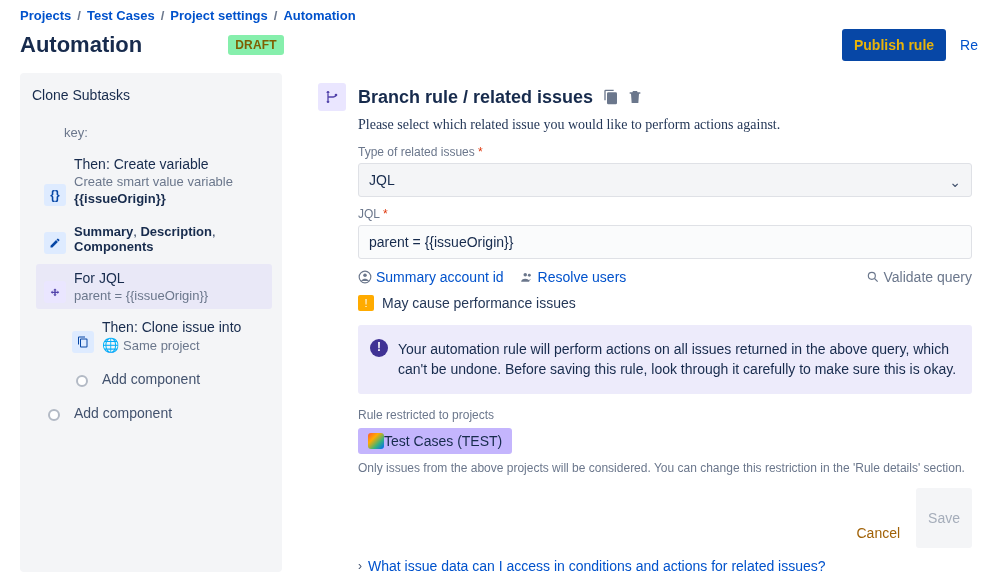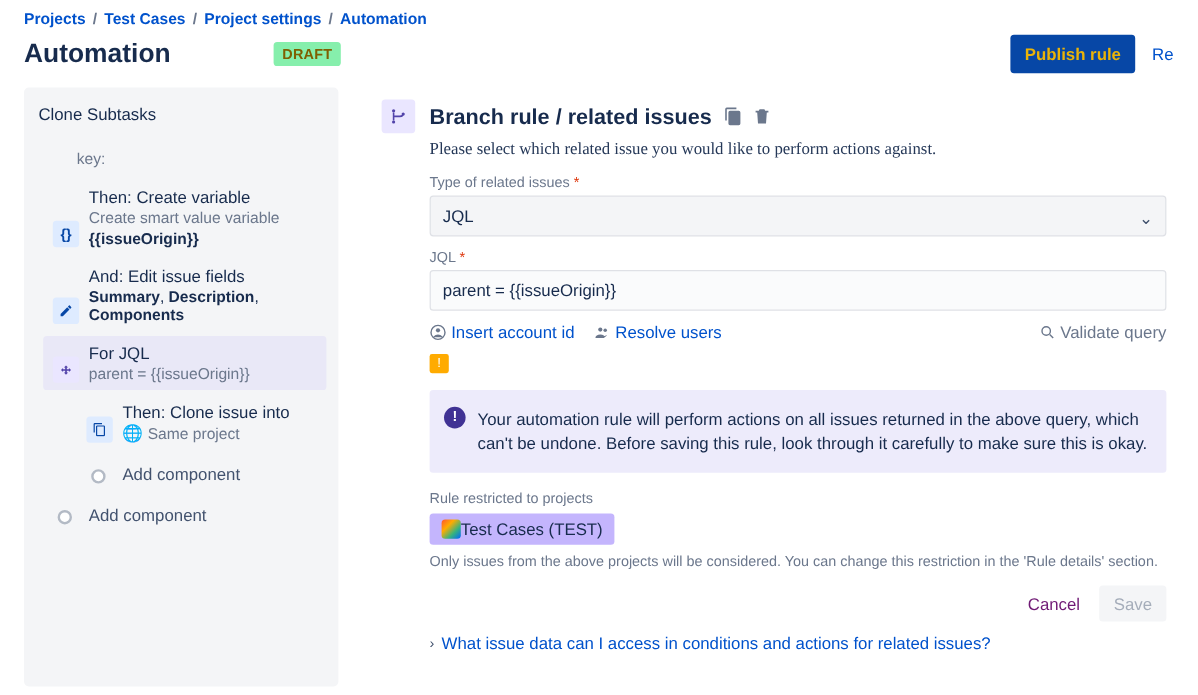--- a/index.html
+++ b/index.html
@@ -154,21 +154,21 @@
       background: #c4b5fd; border-radius: 3px;
       padding: 5px 10px; font-size: 14px;
     }
     .proj-avatar {
       width: 16px; height: 16px; border-radius: 3px;
       background: linear-gradient(135deg,#FF5630,#FFAB00,#36B37E,#0065FF);
     }
     .restrict-note { font-size: 12px; color: #6B778C; margin-top: 6px; line-height: 1.4; }
 
     .form-actions { display: flex; justify-content: flex-end; gap: 6px; margin: 12px 0 10px; }
-    .btn-link { background: none; border: none; color: #701a75; font-weight: 500; padding: 7px 10px; cursor: pointer; font-size: 14px; }
+    .btn-link { background: none; border: none; color: #a16207; font-weight: 500; padding: 7px 10px; cursor: pointer; font-size: 14px; margin-top: 30px; }
     .btn-save { background: #F4F5F7; border: none; color: #A5ADBA; font-weight: 500; padding: 7px 12px; border-radius: 3px; font-size: 14px; }
 
     .expander { display: flex; align-items: center; gap: 6px; color: #0052CC; font-weight: 500; font-size: 14px; cursor: pointer; }
     .expander .chev { color: #42526E; font-size: 12px; }
 
     svg { display: block; }
   </style>
 </head>
 <body>
 
@@ -209,21 +209,20 @@
         </div>
       </div>
 
       <div class="step-row">
         <div class="step-icon icon-pencil">
           <svg width="12" height="12" viewBox="0 0 24 24" fill="currentColor">
               <path d="M3 17.25V21h3.75L17.81 9.94l-3.75-3.75L3 17.25zM20.71 7.04a1 1 0 0 0 0-1.41l-2.34-2.34a1 1 0 0 0-1.41 0l-1.83 1.83 3.75 3.75 1.83-1.83z"></path>
             </svg>
         </div>
         <div class="step-body">
-          <div class="step-title">And: Edit issue fields</div>
           <div class="step-sub">
             <span class="bold">Summary</span>, <span class="bold">Description</span>, <span class="bold">Components</span>
           </div>
         </div>
       </div>
 
       <div class="step-row selected">
         <div class="step-icon icon-branch">
           <svg width="14" height="14" viewBox="0 0 24 24" fill="currentColor">
               <path d="M12 2l-5 5h3v4H5v-3l-5 5 5 5v-3h5v4H7l5 5 5-5h-3v-4h5v3l5-5-5-5v3h-5V7h3z" transform="scale(0.6) translate(8 8)"></path>
@@ -301,21 +300,21 @@
 
       <div class="query-helpers">
         <a href="#" class="helper-link">
           <span style="color:#6B778C">
             <svg width="14" height="14" viewBox="0 0 24 24" fill="currentColor">
                 <circle cx="12" cy="12" r="10" fill="none" stroke="currentColor" stroke-width="2"></circle>
                 <circle cx="12" cy="9" r="3"></circle>
                 <path d="M5 19c2-3 5-4 7-4s5 1 7 4"></path>
               </svg>
           </span>
-          <span>Insert account id</span>
+          <span>Summary account id</span>
         </a>
         <a href="#" class="helper-link">
           <span style="color:#6B778C">
             <svg width="14" height="14" viewBox="0 0 24 24" fill="currentColor">
                 <circle cx="9" cy="8" r="3"></circle>
                 <circle cx="16" cy="9" r="2.5"></circle>
                 <path d="M2 20c0-3 3-5 7-5s7 2 7 5M14 20c0-2 2-4 5-4"></path>
               </svg>
           </span>
           <span>Resolve users</span>
@@ -326,20 +325,21 @@
                 <circle cx="10" cy="10" r="6"></circle>
                 <path d="M20 20l-5-5"></path>
               </svg>
           </span>
           <span>Validate query</span>
         </span>
       </div>
 
       <div class="warn-row">
         <span class="warn-icon">!</span>
+        <span>May cause performance issues</span>
       </div>
 
       <div class="info-box">
         <span class="info-icon">!</span>
         <span>Your automation rule will perform actions on all issues returned in the above query, which can't be undone. Before saving this rule, look through it carefully to make sure this is okay.</span>
       </div>
 
       <div class="restrict-label">Rule restricted to projects</div>
       <div class="project-chip">
         <span class="proj-avatar"></span>

